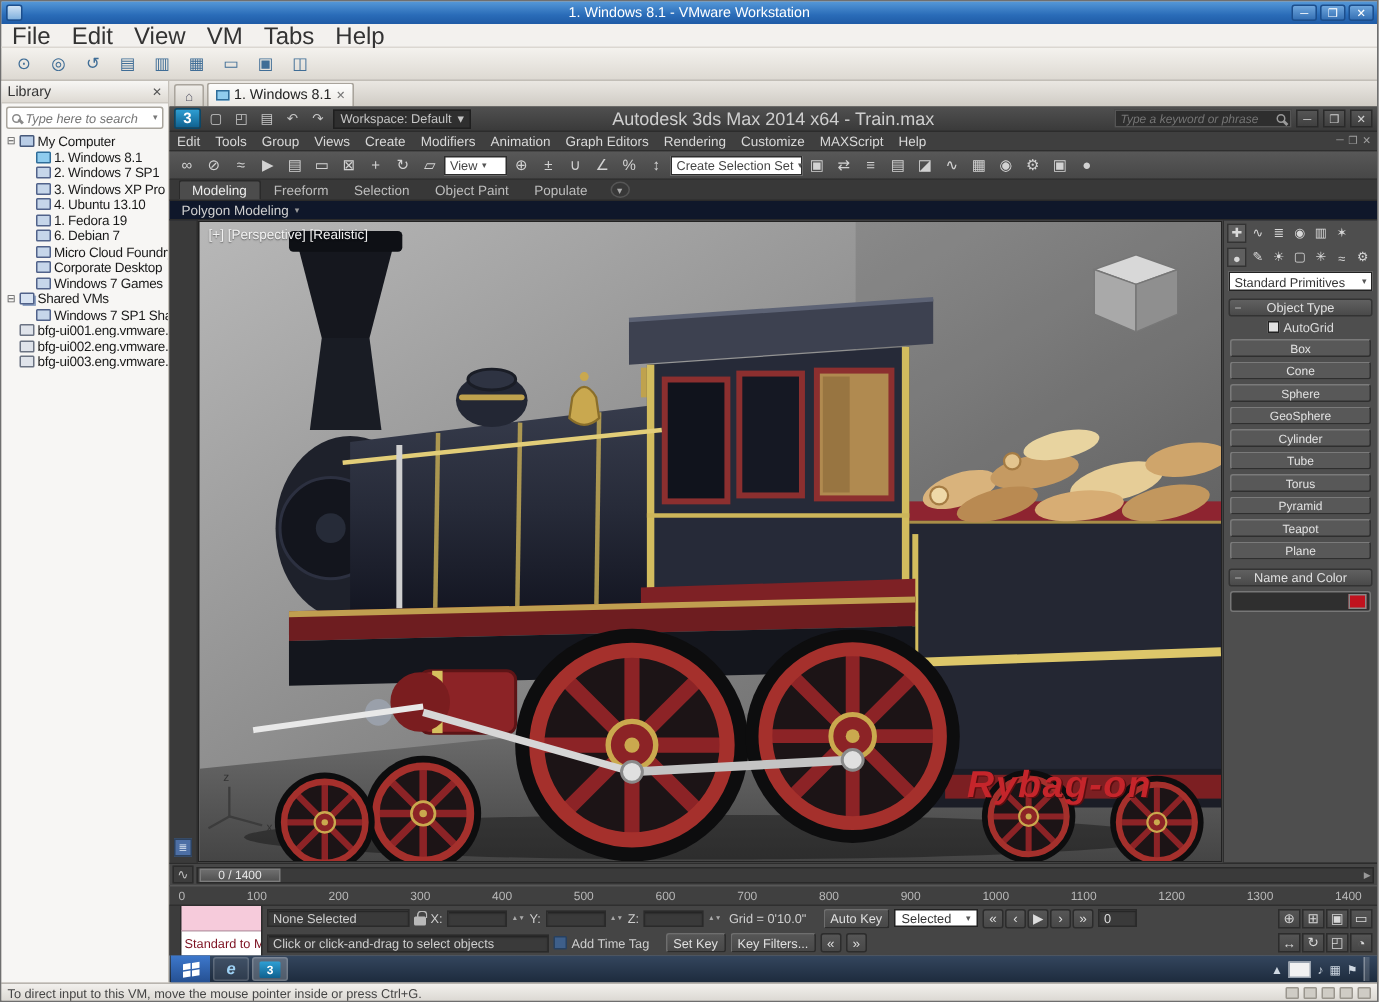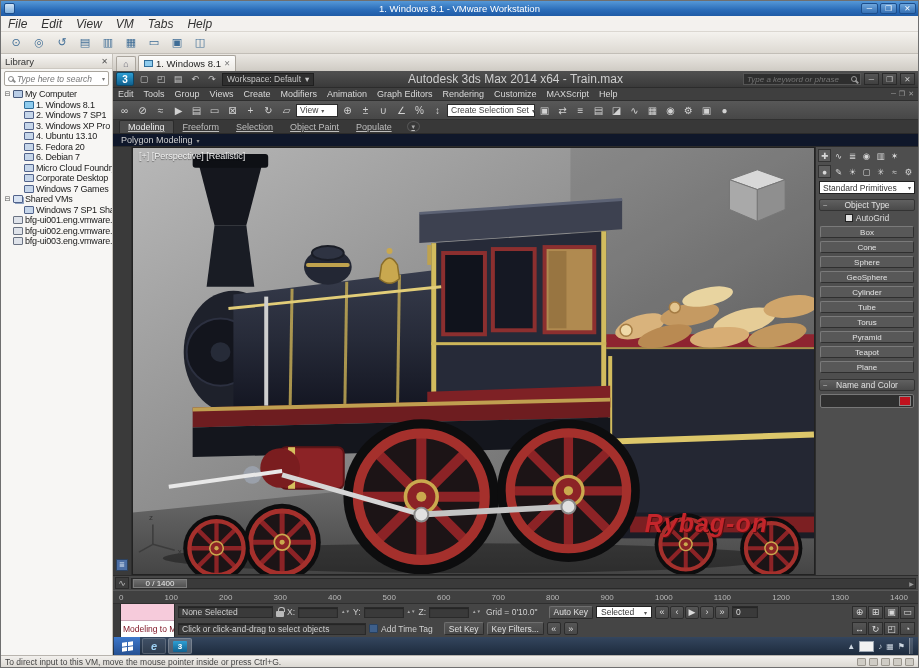--- a/index.html
+++ b/index.html
@@ -7,21 +7,21 @@
   body { font-family:"Liberation Sans","DejaVu Sans",sans-serif; font-size:10px; -webkit-font-smoothing:antialiased; }
   .app { width:919px; height:668px; display:flex; flex-direction:column; background:#d4d0ca; border:1px solid #6f6f6f; }
 
   
   .vm-titlebar { height:15px; background:linear-gradient(#5598d8,#2a6cb8 60%,#1f5ba6); display:flex; align-items:center; position:relative; color:#fff; flex:0 0 auto; padding:0 2px; }
   .vm-titlebar .title { position:absolute; left:0; right:0; text-align:center; font-size:9.5px; }
   .vmw-logo { width:11px; height:11px; background:linear-gradient(#cfe2f5,#7fb0dd); border:1px solid #1c4e8c; border-radius:2px; margin-left:1px; }
   .winbtns { margin-left:auto; display:flex; gap:2px; z-index:2; }
   .winbtn { width:17px; height:11px; display:grid; place-items:center; font-size:7.5px; color:#fff; background:linear-gradient(#6ea6dd,#3570b4); border:1px solid #1c4e8c; border-radius:2px; }
 
-  .vm-menubar { height:16px; background:#f3f1ee; border-bottom:1px solid #dbd7d1; display:flex; align-items:flex-end; font-size:12px; color:#333; flex:0 0 auto;font-style:italic; }
+  .vm-menubar { height:16px; background:#f3f1ee; border-bottom:1px solid #dbd7d1; display:flex; align-items:flex-start; font-size:16px; color:#333; flex:0 0 auto; }
   .vm-menu-item { padding:0 7px; }
 
   .vm-toolbar { height:22px; background:linear-gradient(#f4f2ee,#ddd9d2); border-bottom:1px solid #c2beb7; display:flex; align-items:center; gap:3px; padding:0 5px; flex:0 0 auto; }
   .tb-icon { width:20px; height:17px; display:grid; place-items:center; font-size:11px; color:#3f6d96; border-radius:2px; }
   .tb-icon:nth-child(1){ border-right:10px; }
 
   .vm-main { flex:1; display:flex; min-height:0; }
 
   
   .library { width:112px; background:#f7f6f4; border-right:1px solid #c5c1ba; display:flex; flex-direction:column; flex:0 0 auto; }
@@ -66,21 +66,21 @@
   .max-menubar { height:13px; background:#3f3f3f; border-bottom:1px solid #2e2e2e; display:flex; align-items:center; font-size:9px; color:#d8d8d8; flex:0 0 auto; }
   .max-menu-item { padding:0 5px; }
   .child-ctrls { margin-left:auto; display:flex; gap:3px; padding-right:4px; color:#9f9f9f; font-size:7px; }
 
   .max-toolbar { height:19px; background:linear-gradient(#585858,#474747); border-bottom:1px solid #303030; display:flex; align-items:center; gap:1px; padding:0 3px; flex:0 0 auto; }
   .mt-icon { width:17px; height:16px; display:grid; place-items:center; font-size:10px; color:#d2d2d2; }
   .mt-combo { height:13px; background:#fff; color:#444; font-size:8.5px; border:1px solid #2c2c2c; display:flex; align-items:center; gap:3px; padding:0 3px; white-space:nowrap; }
   .mt-combo .dd { font-size:6px; color:#555; }
   .mt-group { display:flex; align-items:center; gap:1px; }
 
-  .ribbon-tabs { height:14px; background:#383838; border-bottom:1px solid #2a2a2a; display:flex; align-items:flex-end; padding-left:6px; font-size:9px; color:#bdbdbd; flex:0 0 auto; gap:1px;text-decoration:underline; }
+  .ribbon-tabs { height:14px; background:#383838; border-bottom:1px solid #2a2a2a; display:flex; align-items:flex-end; padding-left:6px; font-size:9px; color:#bdbdbd; flex:0 0 auto; gap:1px; }
   .ribbon-tab { padding:1px 8px 1px; }
   .ribbon-tab.active { background:#4c4c4c; color:#ececec; border:1px solid #2a2a2a; border-bottom:none; border-radius:2px 2px 0 0; }
   .ribbon-min { margin-left:6px; width:13px; height:11px; display:grid; place-items:center; font-size:7px; color:#aaa; border:1px solid #555; border-radius:50%; margin-bottom:1px; }
 
   .poly-strip { height:13px; background:#0f172a; border-bottom:1px solid #2b2b2b; display:flex; align-items:center; gap:4px; padding-left:8px; font-size:9px; color:#cfcfcf; flex:0 0 auto; }
   .poly-strip .dd { font-size:6px; color:#9a9a9a; }
 
   .max-middle { flex:1; display:flex; min-height:0; }
   .left-strip { width:19px; background:#3a3a3a; border-right:1px solid #2d2d2d; position:relative; flex:0 0 auto; }
   .strip-btn { position:absolute; bottom:4px; left:3px; width:12px; height:12px; background:#4d6fa5; border:1px solid #2d425f; display:grid; place-items:center; font-size:7px; color:#dce6f2; }
@@ -235,21 +235,21 @@
 
           <div class="tree-row" style="padding-left: 14px;">
             <span class="expander"></span>
             <span class="tree-icon icon-vm"></span>
             <span class="tree-label">4. Ubuntu 13.10</span>
           </div>
 
           <div class="tree-row" style="padding-left: 14px;">
             <span class="expander"></span>
             <span class="tree-icon icon-vm"></span>
-            <span class="tree-label">5. Fedora 20</span>
+            <span class="tree-label">1. Fedora 19</span>
           </div>
 
           <div class="tree-row" style="padding-left: 14px;">
             <span class="expander"></span>
             <span class="tree-icon icon-vm"></span>
             <span class="tree-label">6. Debian 7</span>
           </div>
 
           <div class="tree-row" style="padding-left: 14px;">
             <span class="expander"></span>
@@ -633,21 +633,21 @@
             <span class="tick">1100</span>
             <span class="tick">1200</span>
             <span class="tick">1300</span>
             <span class="tick">1400</span>
           </div>
 
         <div class="status-wrap">
           <span class="listener-strip"></span>
           <div class="listener">
             <div class="top"></div>
-            <div class="bottom">Modeling to M</div>
+            <div class="bottom">Standard to M</div>
           </div>
           <div class="status-cols">
             <div class="statusrow">
               <span class="sel-box sunken">None Selected</span>
               <span class="lock-icon"></span>
               <span>X:</span>
               <span class="coord sunken"></span>
                 <span class="spin">▲▼</span>
               <span>Y:</span>
               <span class="coord sunken"></span>

